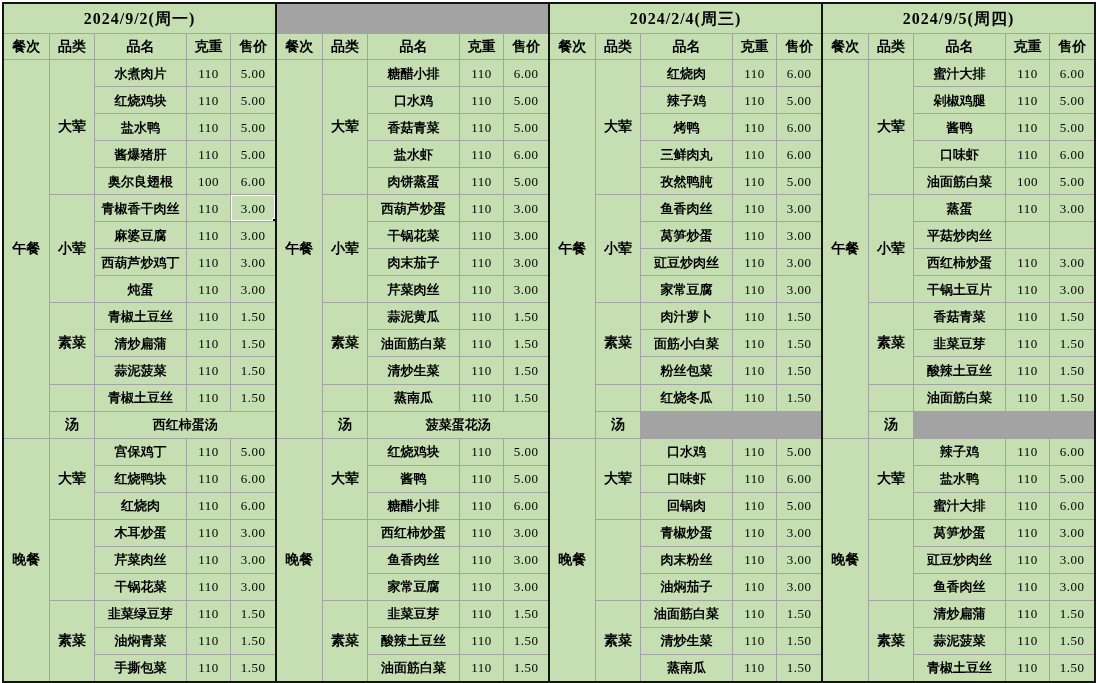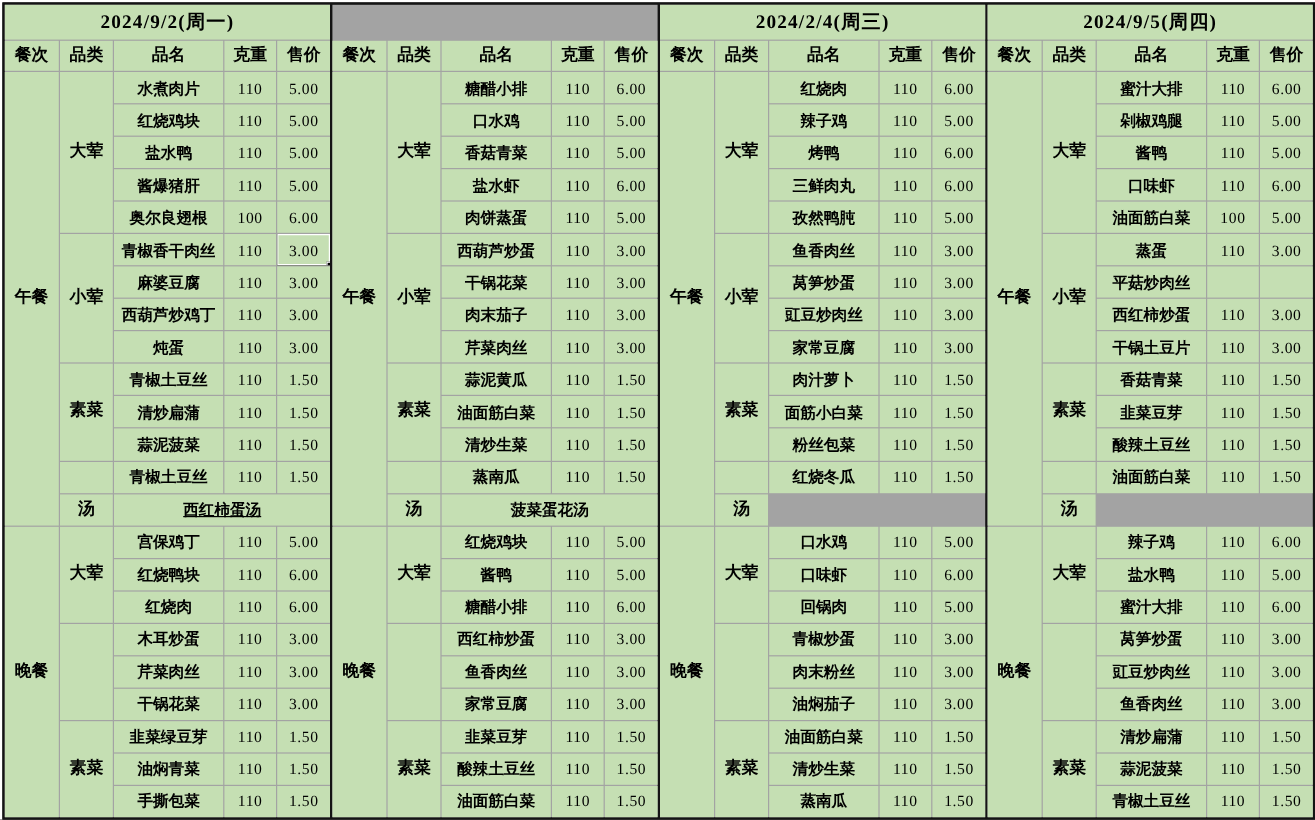--- a/index.html
+++ b/index.html
@@ -101,21 +101,21 @@
       <div class="cell num-cell weight-cell" style="grid-area: 13 / 4;">110</div>
       <div class="cell num-cell price-cell" style="grid-area: 13 / 5;">1.50</div>
       <div class="cell dish-cell" style="grid-area: 14 / 3;">蒜泥菠菜</div>
       <div class="cell num-cell weight-cell" style="grid-area: 14 / 4;">110</div>
       <div class="cell num-cell price-cell" style="grid-area: 14 / 5;">1.50</div>
       <div class="cell category-cell" style="grid-area: 15 / 2;"></div>
       <div class="cell dish-cell" style="grid-area: 15 / 3;">青椒土豆丝</div>
       <div class="cell num-cell weight-cell" style="grid-area: 15 / 4;">110</div>
       <div class="cell num-cell price-cell" style="grid-area: 15 / 5;">1.50</div>
       <div class="cell category-cell" style="grid-area: 16 / 2;">汤</div>
-      <div class="cell soup-cell" style="grid-area: 16 / 3 / auto / 6; text-decoration: underline;">西红柿蛋汤</div>
+      <div class="cell soup-cell" style="grid-area: 16 / 3 / auto / 6;">西红柿蛋汤</div>
       <div class="cell meal-cell" style="grid-area: 17 / 1 / span 9;">晚餐</div>
       <div class="cell category-cell" style="grid-area: 17 / 2 / span 3;">大荤</div>
       <div class="cell dish-cell" style="grid-area: 17 / 3;">宫保鸡丁</div>
       <div class="cell num-cell weight-cell" style="grid-area: 17 / 4;">110</div>
       <div class="cell num-cell price-cell" style="grid-area: 17 / 5;">5.00</div>
       <div class="cell dish-cell" style="grid-area: 18 / 3;">红烧鸭块</div>
       <div class="cell num-cell weight-cell" style="grid-area: 18 / 4;">110</div>
       <div class="cell num-cell price-cell" style="grid-area: 18 / 5;">6.00</div>
       <div class="cell dish-cell" style="grid-area: 19 / 3;">红烧肉</div>
       <div class="cell num-cell weight-cell" style="grid-area: 19 / 4;">110</div>

